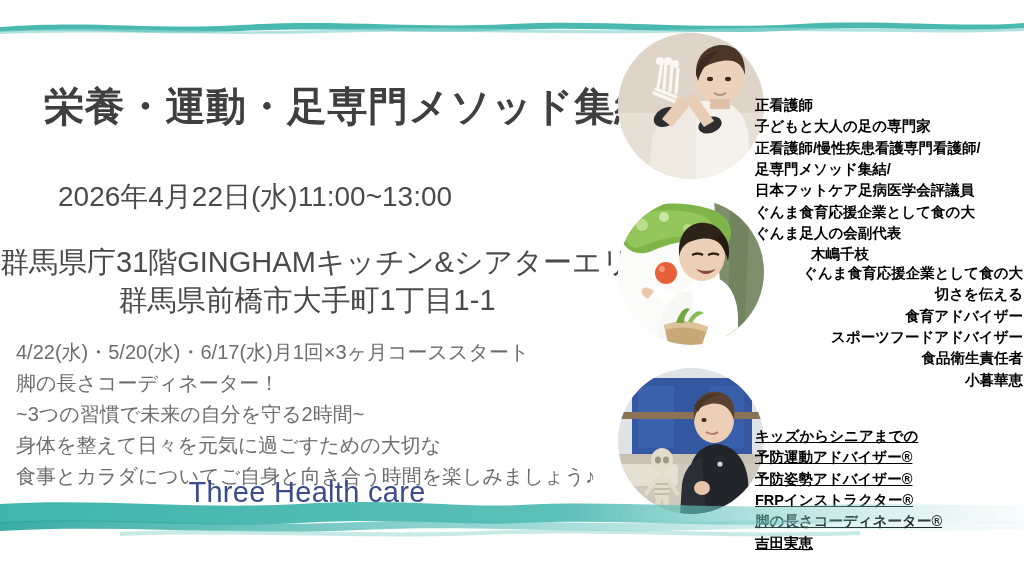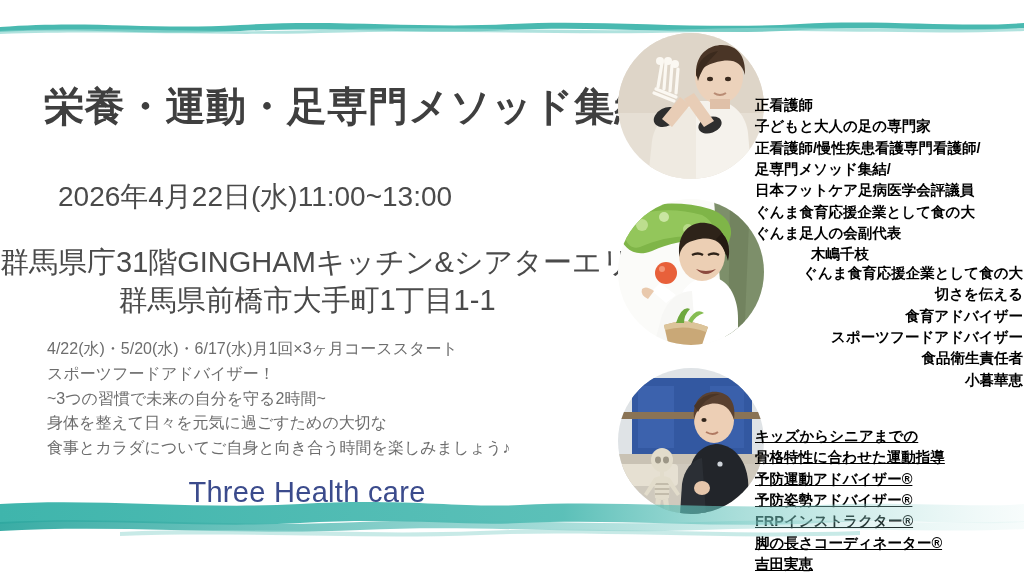--- a/index.html
+++ b/index.html
@@ -79,24 +79,23 @@
     line-height: 1.32;
   }
   .venue-line {
     display: block;
     white-space: nowrap;
   }
   .body-text {
     position: absolute;
     left: 16px;
     top: 337px;
-    font-size: 16px;
+    font-size: 20px;
     color: #6d6d6d;
     line-height: 1.55;
-    margin-left: 31px;
   }
   .body-line {
     display: block;
     white-space: nowrap;
   }
   .brand {
     position: absolute;
     left: 0;
     top: 478px;
     width: 614px;
@@ -177,21 +176,21 @@
 
     <div class="datetime">2026年4月22日(水)11:00~13:00</div>
 
     <div class="venue">
       <span class="venue-line">群馬県庁31階GINGHAMキッチン&amp;シアターエリア</span>
       <span class="venue-line">群馬県前橋市大手町1丁目1-1</span>
     </div>
 
     <div class="body-text">
       <span class="body-line">4/22(水)・5/20(水)・6/17(水)月1回×3ヶ月コーススタート</span>
-      <span class="body-line">スポーツフードアドバイザー！</span>
+      <span class="body-line">脚の長さコーディネーター！</span>
       <span class="body-line">~3つの習慣で未来の自分を守る2時間~</span>
       <span class="body-line">身体を整えて日々を元気に過ごすための大切な</span>
       <span class="body-line">食事とカラダについてご自身と向き合う時間を楽しみましょう♪</span>
     </div>
 
     <div class="brand">Three Health care</div>
   </div>
 
   <div class="profiles">
 
@@ -331,21 +330,20 @@
             </g>
             <path d="M36,110 L26,126 L29,128 L39,114 Z" fill="#e2dccb"></path>
             <path d="M52,110 L62,126 L59,128 L49,114 Z" fill="#e2dccb"></path>
             <path d="M38,130 L36,146 L41,146 L43,132 Z" fill="#e2dccb"></path>
             <path d="M50,130 L52,146 L47,146 L45,132 Z" fill="#e2dccb"></path>
           </g>
         </svg>
       </div>
       <div class="profile-text">
         <span class="cred-line">キッズからシニアまでの</span>
-        <span class="cred-line">骨格特性に合わせた運動指導</span>
         <span class="cred-line">予防運動アドバイザー®</span>
         <span class="cred-line">予防姿勢アドバイザー®</span>
         <span class="cred-line">FRPインストラクター®</span>
         <span class="cred-line">脚の長さコーディネーター®</span>
         <span class="person-name" style="padding-left:0">吉田実恵</span>
       </div>
     </div>
   </div>
 
   <svg class="wave-bottom" viewBox="0 0 1024 56" preserveAspectRatio="none">

